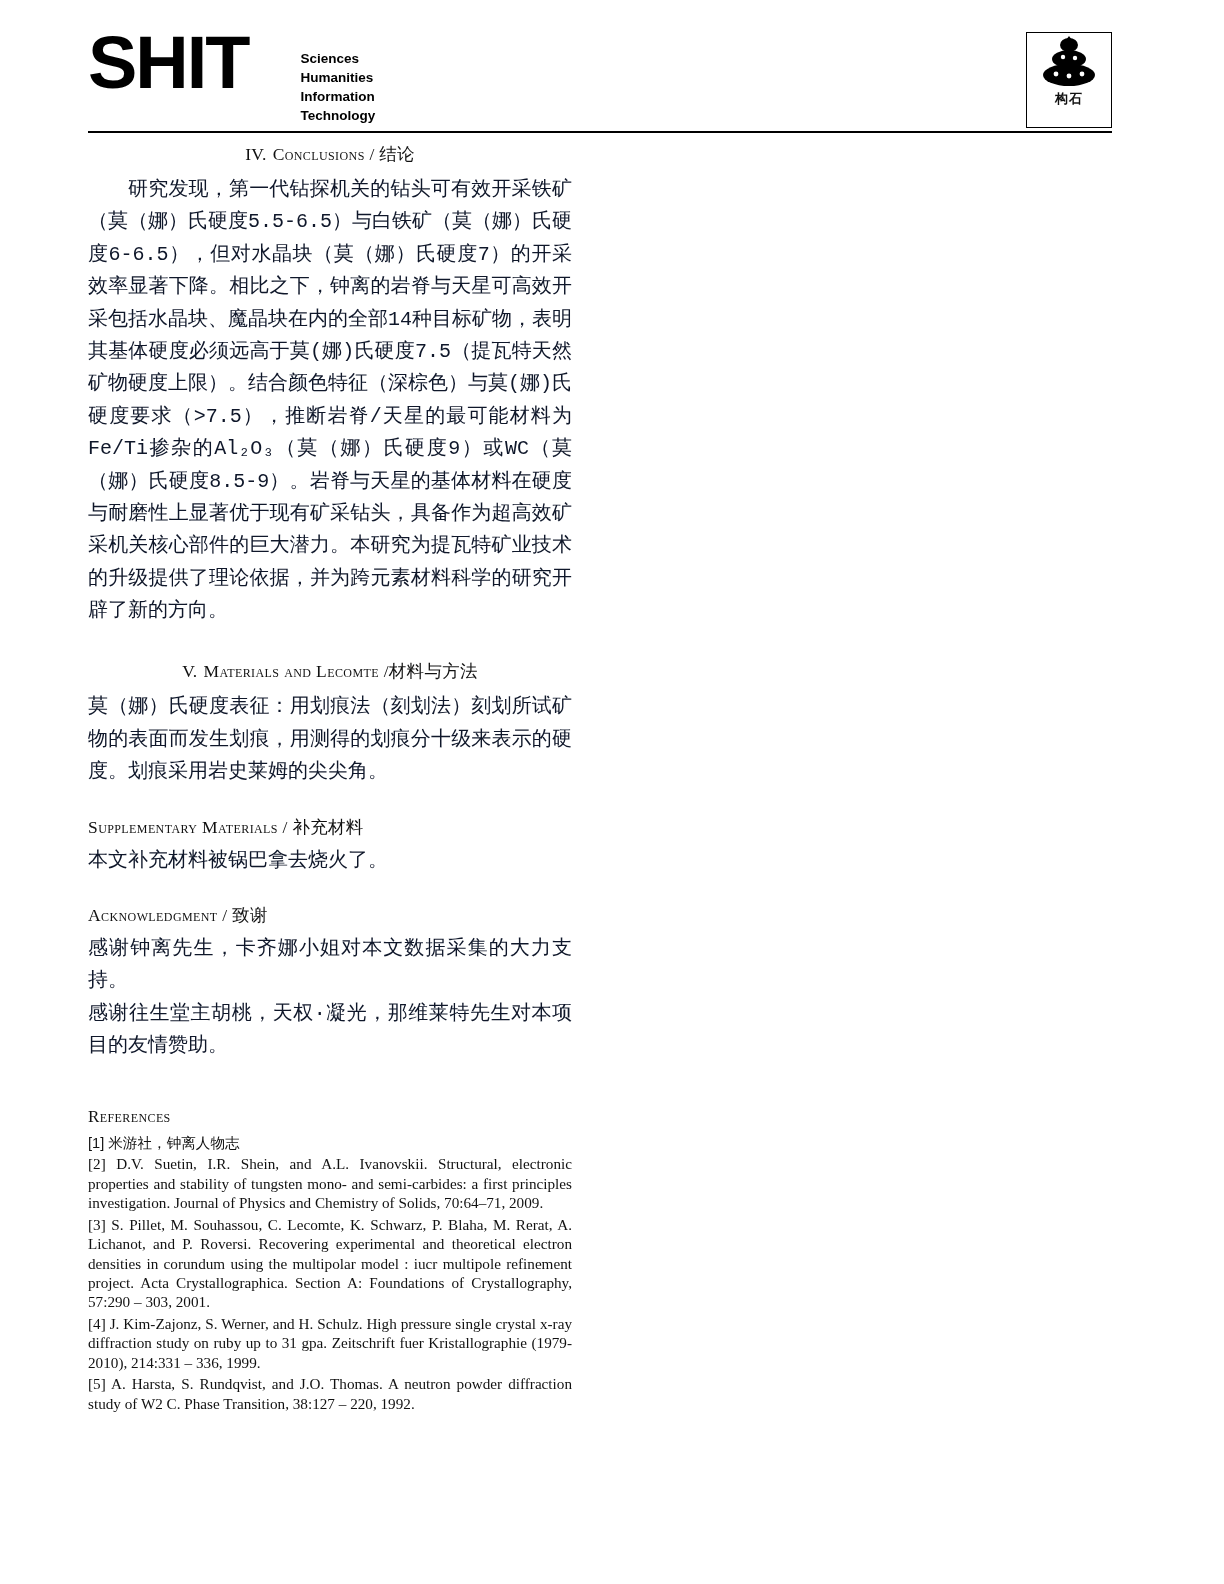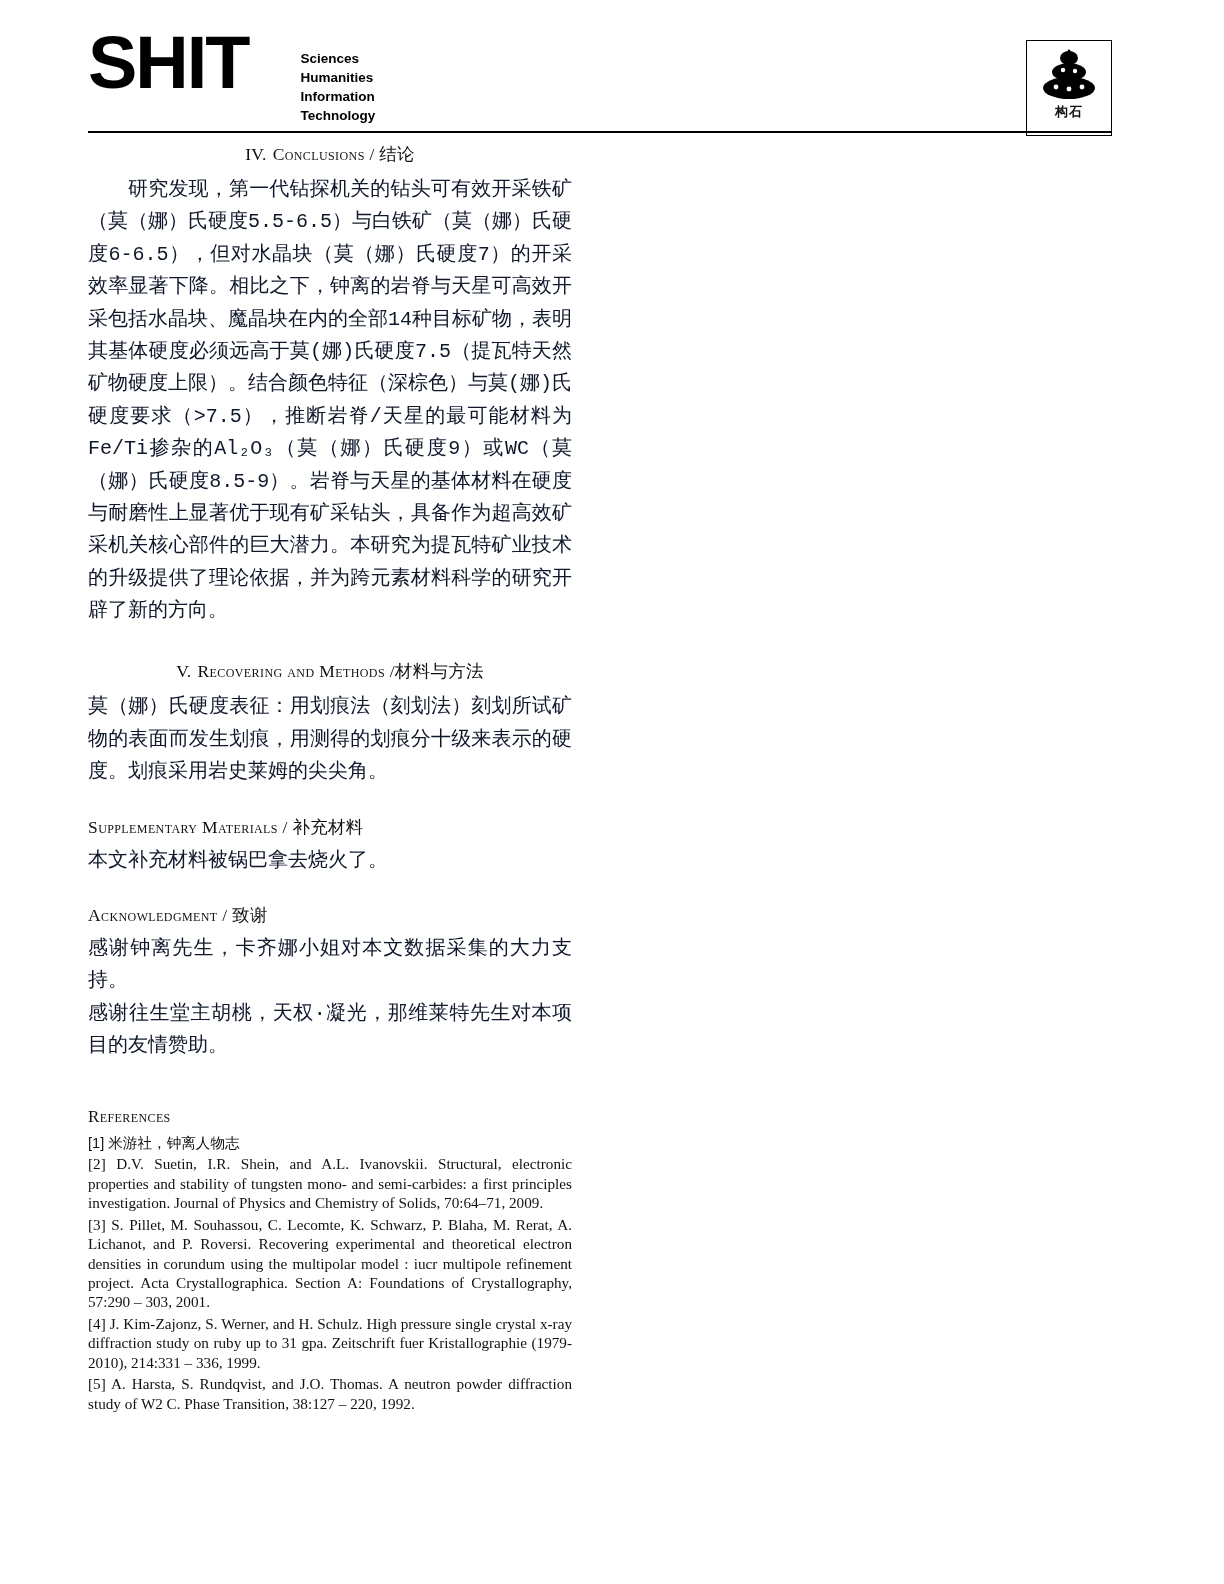--- a/index.html
+++ b/index.html
@@ -46,29 +46,28 @@
     margin-top: 21px;
     font-family: "Liberation Sans", sans-serif;
     font-weight: bold;
     font-size: 13.5px;
     line-height: 1.42;
     color: #000000;
   }
   .logo-right {
     position: absolute;
     right: 0;
-    top: 12px;
+    top: 4px;
     width: 86px;
     height: 96px;
     border: 1.6px solid #000;
     display: flex;
     flex-direction: column;
     align-items: center;
     justify-content: flex-start;
-    padding-top: 5px;
     box-sizing: border-box;
   }
   .poo-icon {
     width: 60px;
     height: 56px;
   }
   .logo-right-label {
     font-family: "Liberation Sans", sans-serif;
     font-size: 13px;
     font-weight: bold;
@@ -179,21 +178,21 @@
 
     <div class="sec-title">
       <span class="num">IV.</span><span class="smallcaps">Conclusions</span><span> / </span><span>结论</span>
     </div>
 
     <p class="cn indent">研究发现，第一代钻探机关的钻头可有效开采铁矿（莫（娜）氏硬度5.5-6.5）与白铁矿（莫（娜）氏硬度6-6.5），但对水晶块（莫（娜）氏硬度7）的开采效率显著下降。相比之下，钟离的岩脊与天星可高效开采包括水晶块、魔晶块在内的全部14种目标矿物，表明其基体硬度必须远高于莫(娜)氏硬度7.5（提瓦特天然矿物硬度上限）。结合颜色特征（深棕色）与莫(娜)氏硬度要求（&gt;7.5），推断岩脊/天星的最可能材料为Fe/Ti掺杂的Al₂O₃（莫（娜）氏硬度9）或WC（莫（娜）氏硬度8.5-9）。岩脊与天星的基体材料在硬度与耐磨性上显著优于现有矿采钻头，具备作为超高效矿采机关核心部件的巨大潜力。本研究为提瓦特矿业技术的升级提供了理论依据，并为跨元素材料科学的研究开辟了新的方向。</p>
 
     <div class="gap-lg"></div>
 
     <div class="sec-title">
-      <span class="num">V.</span><span class="smallcaps">Recovering and Methods</span><span> /</span><span>材料与方法</span>
+      <span class="num">V.</span><span class="smallcaps">Materials and Lecomte</span><span> /</span><span>材料与方法</span>
     </div>
 
     <p class="cn">莫（娜）氏硬度表征：用划痕法（刻划法）刻划所试矿物的表面而发生划痕，用测得的划痕分十级来表示的硬度。划痕采用岩史莱姆的尖尖角。</p>
 
     <div class="gap-lg"></div>
 
     <div class="sub-title">
       <span class="smallcaps">Supplementary Materials</span><span> / </span><span>补充材料</span>
     </div>
 

